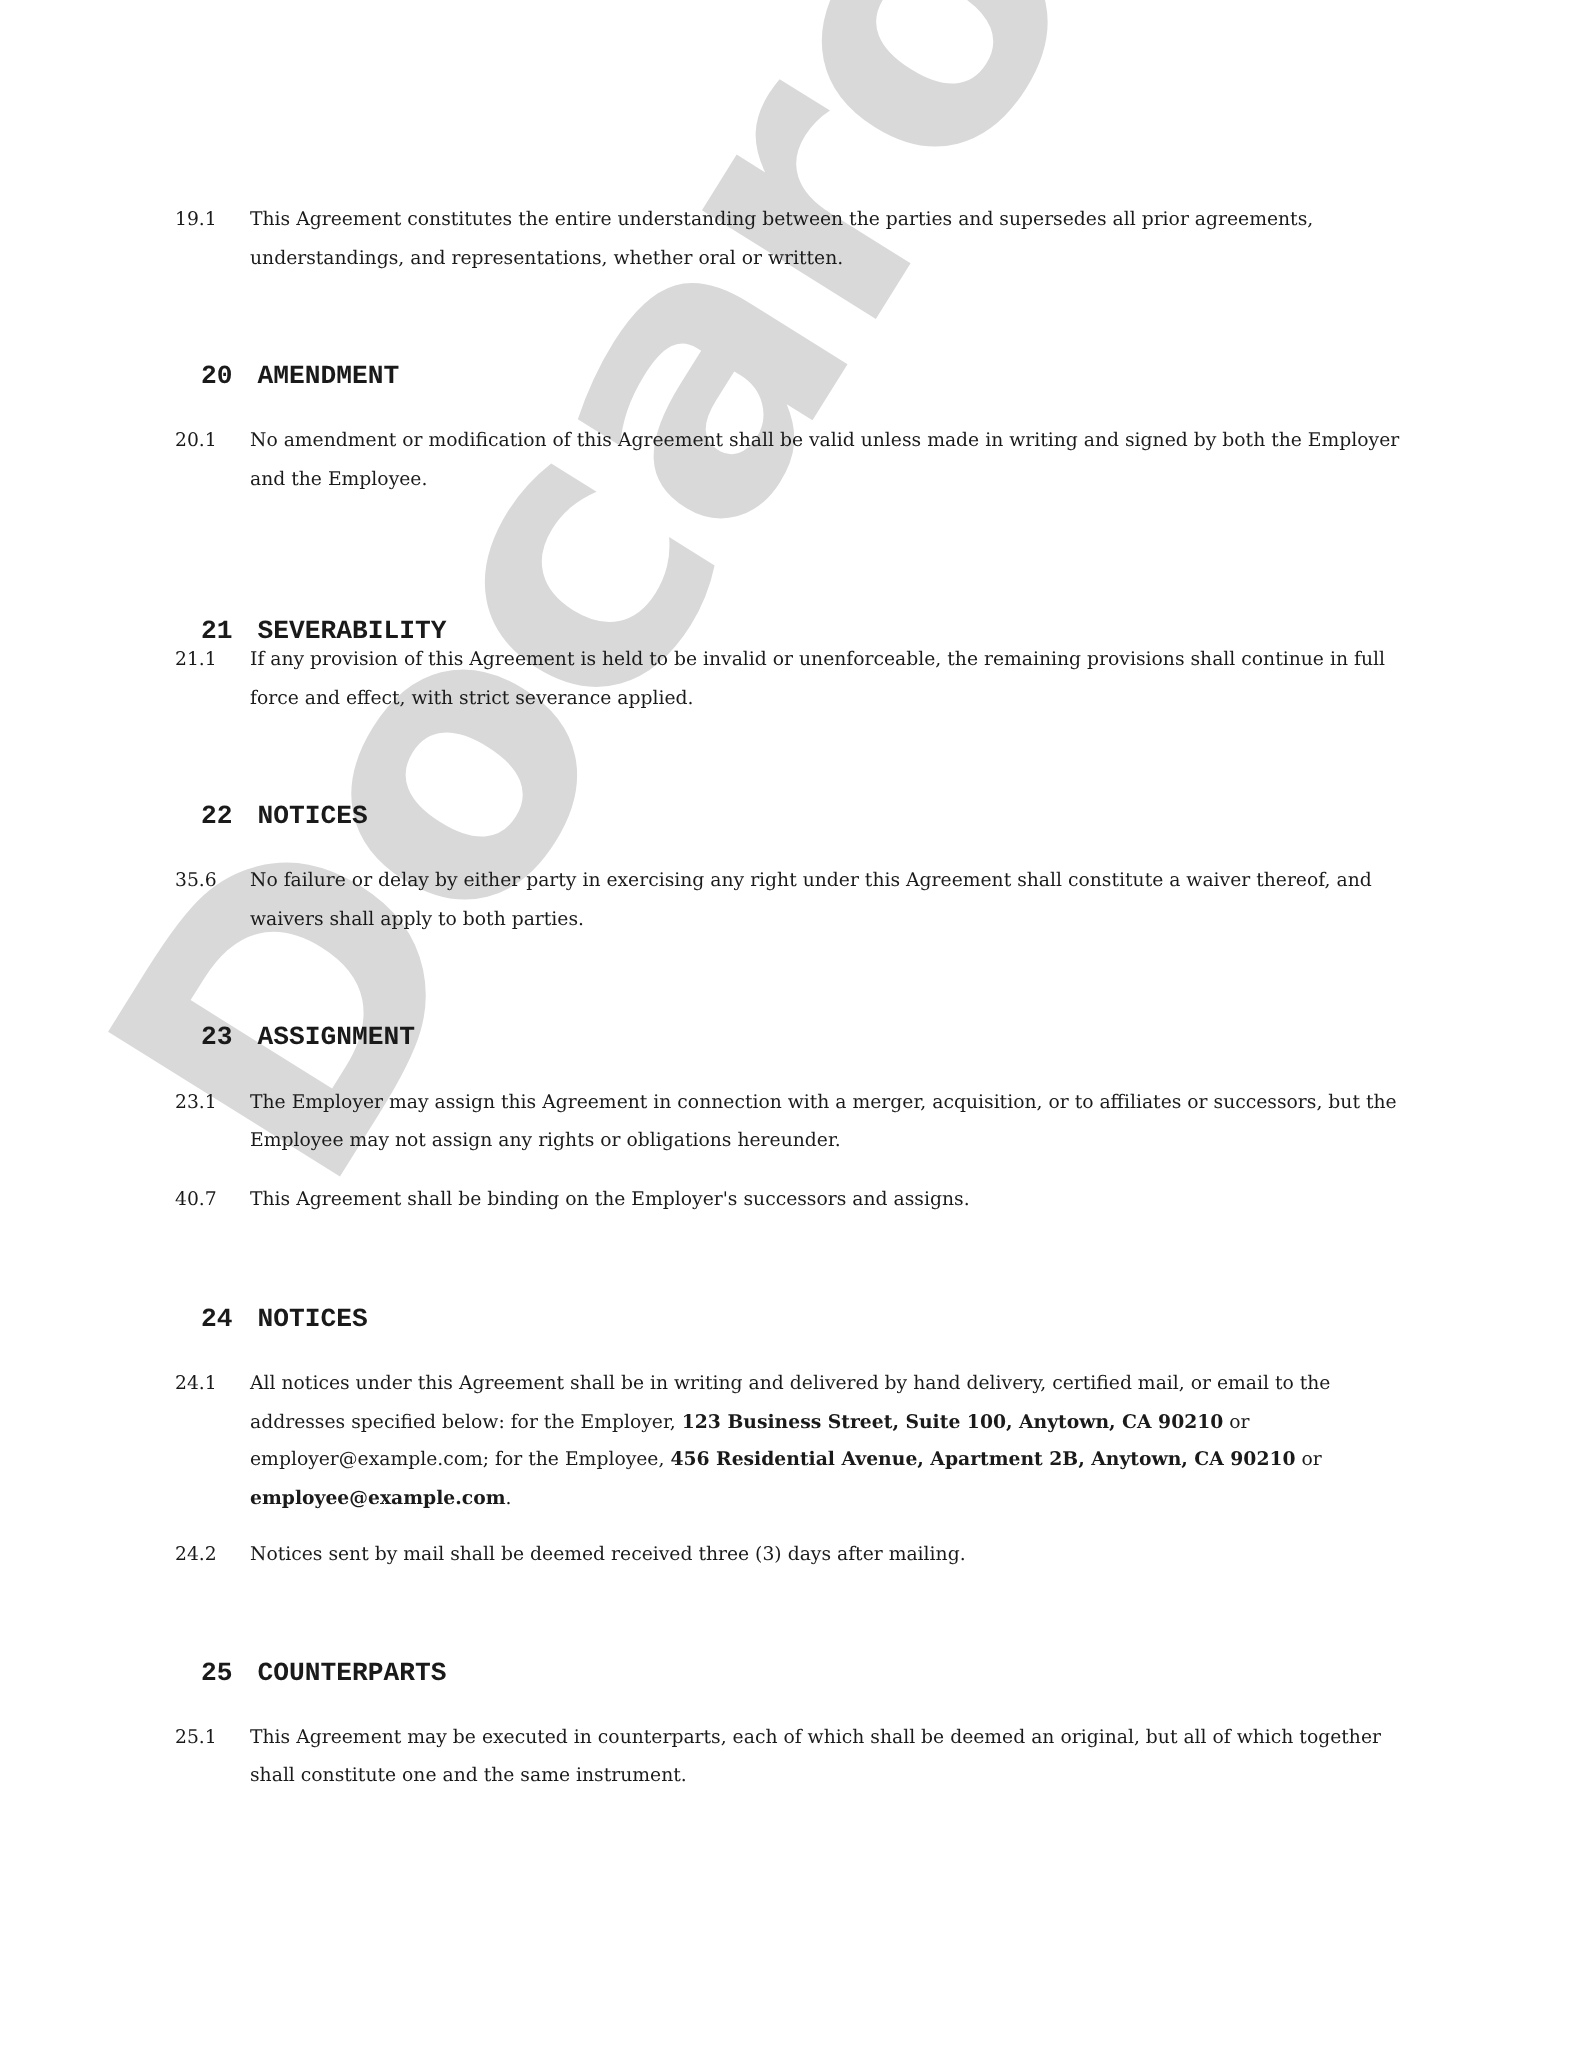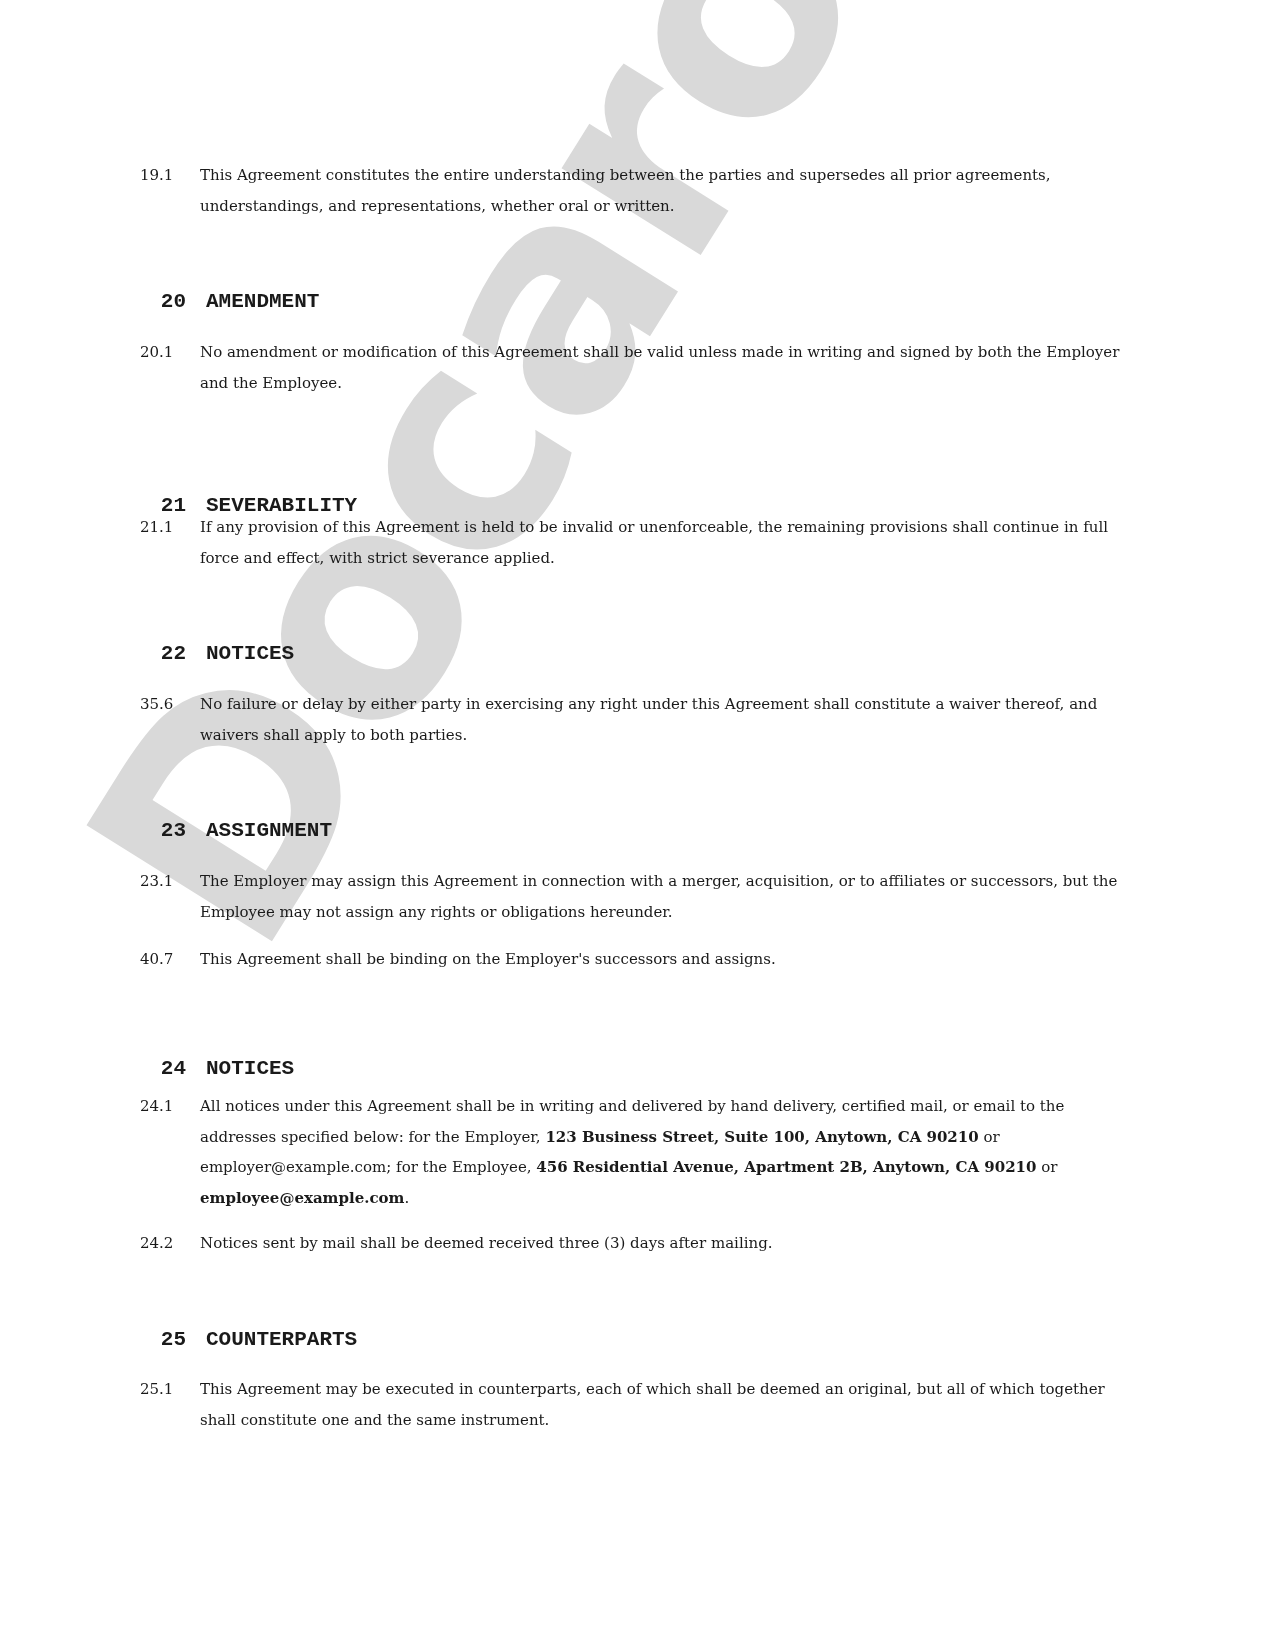--- a/index.html
+++ b/index.html
@@ -65,21 +65,21 @@
   <div class="clause" style="top:866px;">
     <span class="num">23.1</span>
     <div class="text">The Employer may assign this Agreement in connection with a merger, acquisition, or to affiliates or successors, but the Employee may not assign any rights or obligations hereunder.</div>
   </div>
 
   <div class="clause" style="top:944px;">
     <span class="num">40.7</span>
     <div class="text">This Agreement shall be binding on the Employer's successors and assigns.</div>
   </div>
 
-  <div class="heading" style="top:1042px;margin-top:12px;">
+  <div class="heading" style="top:1042px;">
     <span class="hnum">24</span><span>NOTICES</span>
   </div>
 
   <div class="clause" style="top:1091px;">
     <span class="num">24.1</span>
     <div class="text"><span>All notices under this Agreement shall be in writing and delivered by hand delivery, certified mail, or email to the addresses specified below: for the Employer, </span><b>123 Business Street, Suite 100, Anytown, CA 90210</b><span> or employer@example.com; for the Employee, </span><b>456 Residential Avenue, Apartment 2B, Anytown, CA 90210</b><span> or </span><b>employee@example.com</b><span>.</span></div>
   </div>
 
   <div class="clause" style="top:1228px;">
     <span class="num">24.2</span>

